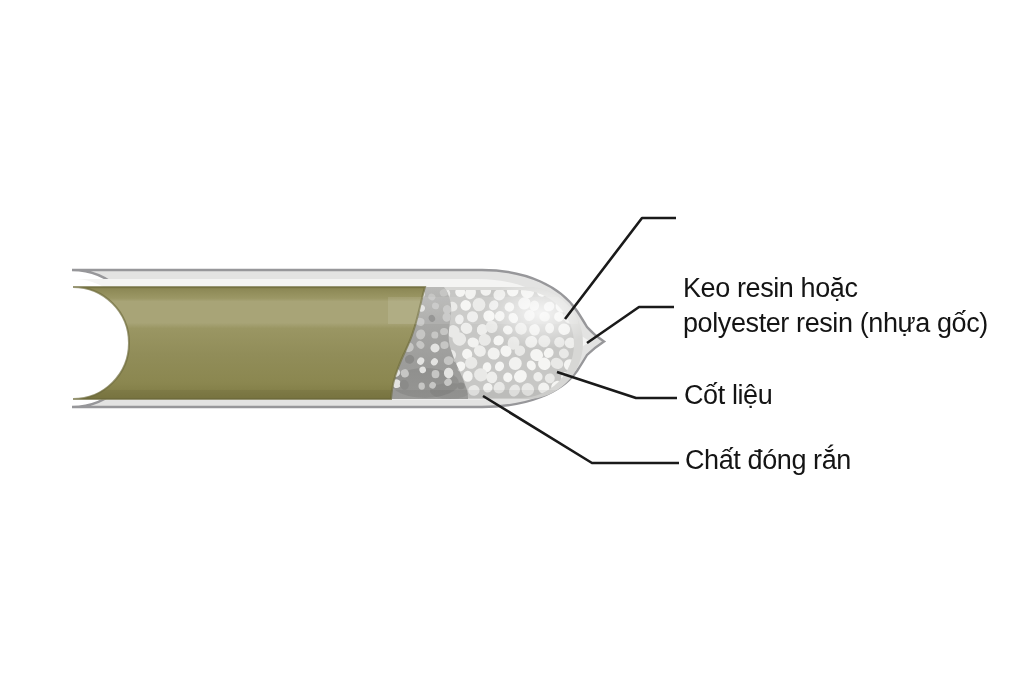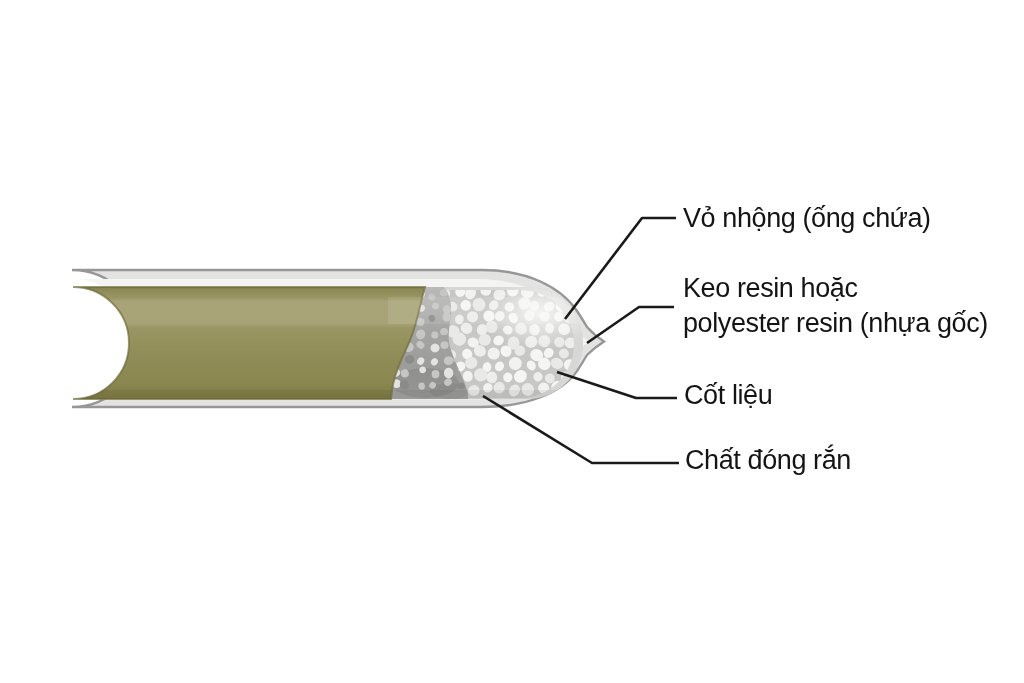--- a/index.html
+++ b/index.html
@@ -275,18 +275,17 @@
     <rect x="20" y="390" width="558" height="9" fill="#000000" opacity="0.05" clip-path="url(#clip-content)"></rect>
 
     <g fill="none" stroke="#1a1a1a" stroke-width="2.6" stroke-linejoin="round">
       <path d="M 676 218 L 642 218 L 565 319"></path>
       <path d="M 674 307 L 639 307 L 587 343"></path>
       <path d="M 677 398 L 636 398 L 557 372"></path>
       <path d="M 679 463 L 592 463 L 483 396"></path>
     </g>
   </svg>
 
-  <div class="lbl" id="lbl-shell">Vỏ nhộng (ống chứa)</div>
   <div class="lbl" id="lbl-resin">Keo resin hoặc
 polyester resin (nhựa gốc)</div>
   <div class="lbl" id="lbl-aggregate">Cốt liệu</div>
   <div class="lbl" id="lbl-hardener">Chất đóng rắn</div>
 </div>
 
 </body></html>

